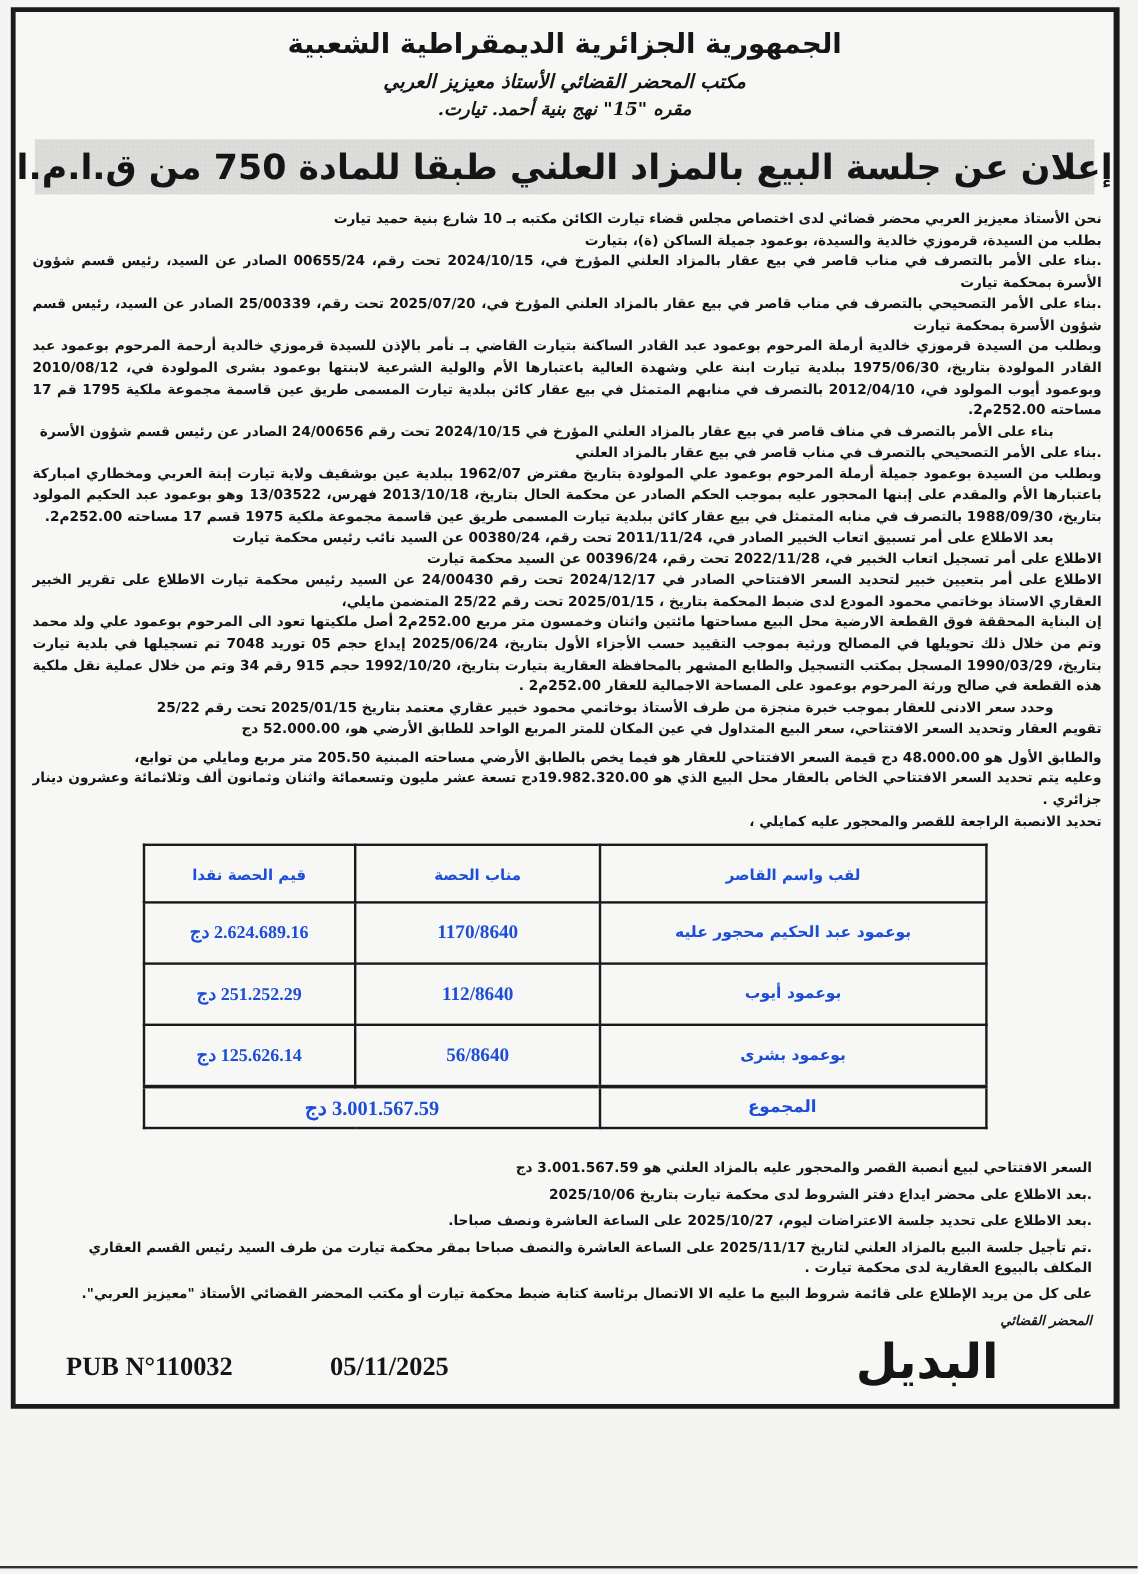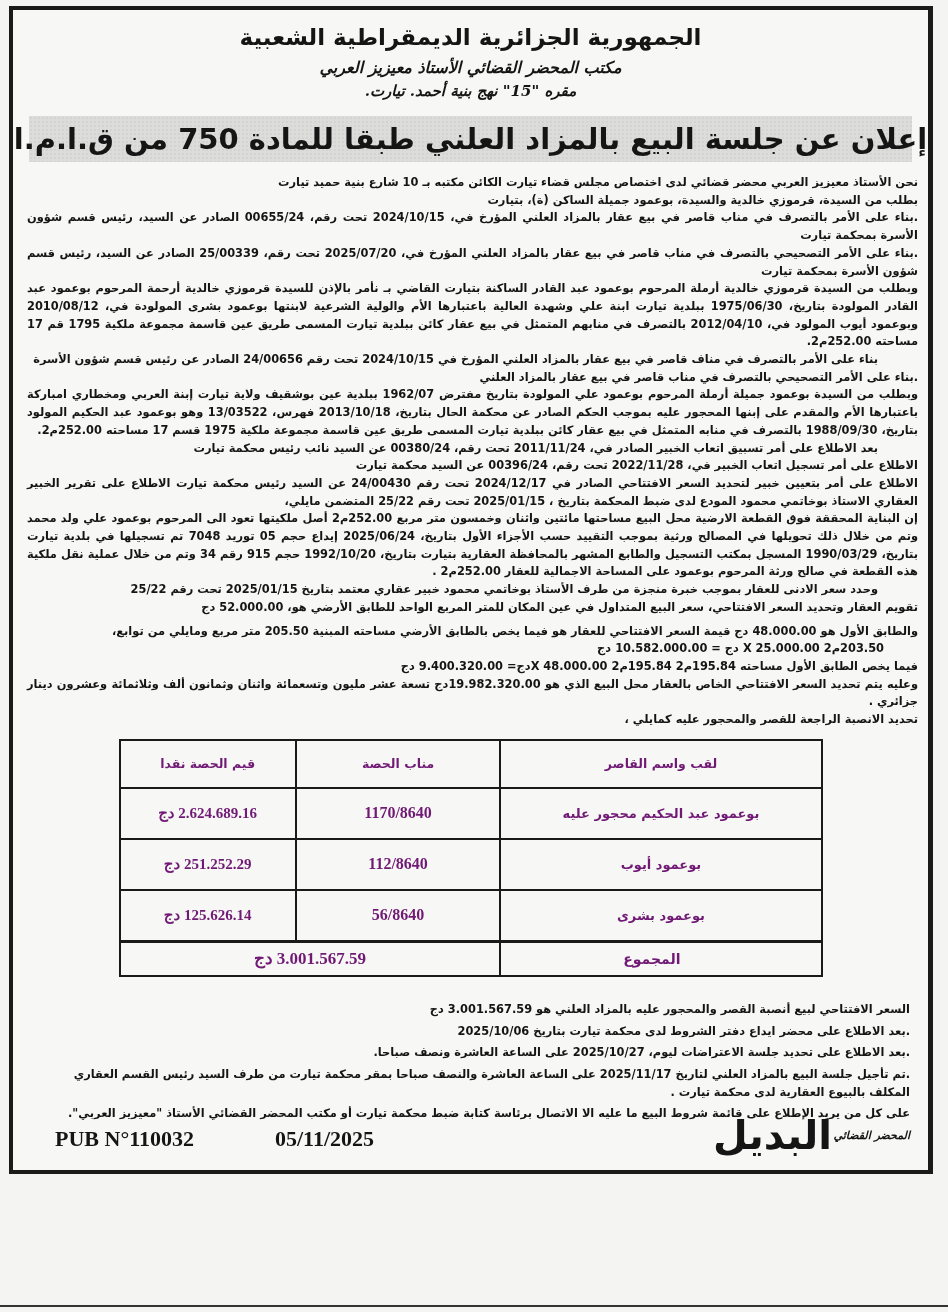--- a/index.html
+++ b/index.html
@@ -105,21 +105,21 @@
       width: 704px;
       border-collapse: collapse;
       direction: rtl;
       border: 2.5px solid #1a1a1a;
     }
     table.shares th, table.shares td {
       border: 2px solid #1a1a1a;
       text-align: center;
       font-weight: bold;
       font-size: 13px;
-      color: #701a75;
+      color: #1d4ed8;
     }
     table.shares th {
       height: 44px;
       font-size: 12.5px;
     }
     table.shares td {
       height: 47px;
     }
     table.shares td.num {
       font-family: "Liberation Serif", serif;
@@ -220,22 +220,20 @@
     <p>.بناء على الأمر التصحيحي بالتصرف في مناب قاصر في بيع عقار بالمزاد العلني</p>
     <p>وبطلب من السيدة بوعمود جميلة أرملة المرحوم بوعمود علي المولودة بتاريخ مفترض 1962/07 ببلدية عين بوشقيف ولاية تيارت إبنة العربي ومخطاري امباركة باعتبارها الأم والمقدم على إبنها المحجور عليه بموجب الحكم الصادر عن محكمة الحال بتاريخ، 2013/10/18 فهرس، 13/03522 وهو بوعمود عبد الحكيم المولود بتاريخ، 1988/09/30 بالتصرف في منابه المتمثل في بيع عقار كائن ببلدية تيارت المسمى طريق عين قاسمة مجموعة ملكية 1975 قسم 17 مساحته 252.00م2.</p>
     <p class="indent">بعد الاطلاع على أمر تسبيق اتعاب الخبير الصادر في، 2011/11/24 تحت رقم، 00380/24 عن السيد نائب رئيس محكمة تيارت</p>
     <p>الاطلاع على أمر تسجيل اتعاب الخبير في، 2022/11/28 تحت رقم، 00396/24 عن السيد محكمة تيارت</p>
     <p>الاطلاع على أمر بتعيين خبير لتحديد السعر الافتتاحي الصادر في 2024/12/17 تحت رقم 24/00430 عن السيد رئيس محكمة تيارت الاطلاع على تقرير الخبير العقاري الاستاذ بوخاتمي محمود المودع لدى ضبط المحكمة بتاريخ ، 2025/01/15 تحت رقم 25/22 المتضمن مايلي،</p>
     <p>إن البناية المحققة فوق القطعة الارضية محل البيع مساحتها مائتين واثنان وخمسون متر مربع 252.00م2 أصل ملكيتها تعود الى المرحوم بوعمود علي ولد محمد وتم من خلال ذلك تحويلها في المصالح ورثية بموجب التقييد حسب الأجزاء الأول بتاريخ، 2025/06/24 إيداع حجم 05 توريد 7048 تم تسجيلها في بلدية تيارت بتاريخ، 1990/03/29 المسجل بمكتب التسجيل والطابع المشهر بالمحافظة العقارية بتيارت بتاريخ، 1992/10/20 حجم 915 رقم 34 وتم من خلال عملية نقل ملكية هذه القطعة في صالح ورثة المرحوم بوعمود على المساحة الاجمالية للعقار 252.00م2 .</p>
     <p class="indent">وحدد سعر الادنى للعقار بموجب خبرة منجزة من طرف الأستاذ بوخاتمي محمود خبير عقاري معتمد بتاريخ 2025/01/15 تحت رقم 25/22</p>
     <p>تقويم العقار وتحديد السعر الافتتاحي، سعر البيع المتداول في عين المكان للمتر المربع الواحد للطابق الأرضي هو، 52.000.00 دج</p>
     <div class="spacer-sm"></div>
     <p>والطابق الأول هو 48.000.00 دج قيمة السعر الافتتاحي للعقار هو فيما يخص بالطابق الأرضي مساحته المبنية 205.50 متر مربع ومايلي من توابع،</p>
-    <p class="calc">203.50م2 X 25.000.00 دج = 10.582.000.00 دج</p>
-    <p>فيما يخص الطابق الأول مساحته 195.84م2 195.84م2 X 48.000.00دج= 9.400.320.00 دج</p>
     <p>وعليه يتم تحديد السعر الافتتاحي الخاص بالعقار محل البيع الذي هو 19.982.320.00دج تسعة عشر مليون وتسعمائة واثنان وثمانون ألف وثلاثمائة وعشرون دينار جزائري .</p>
     <p>تحديد الانصبة الراجعة للقصر والمحجور عليه كمايلي ،</p>
   </div>
 
   <div class="table-wrap">
     <table class="shares">
       <thead>
         <tr>
           <th class="col-name">لقب واسم القاصر</th>
           <th class="col-share">مناب الحصة</th>

